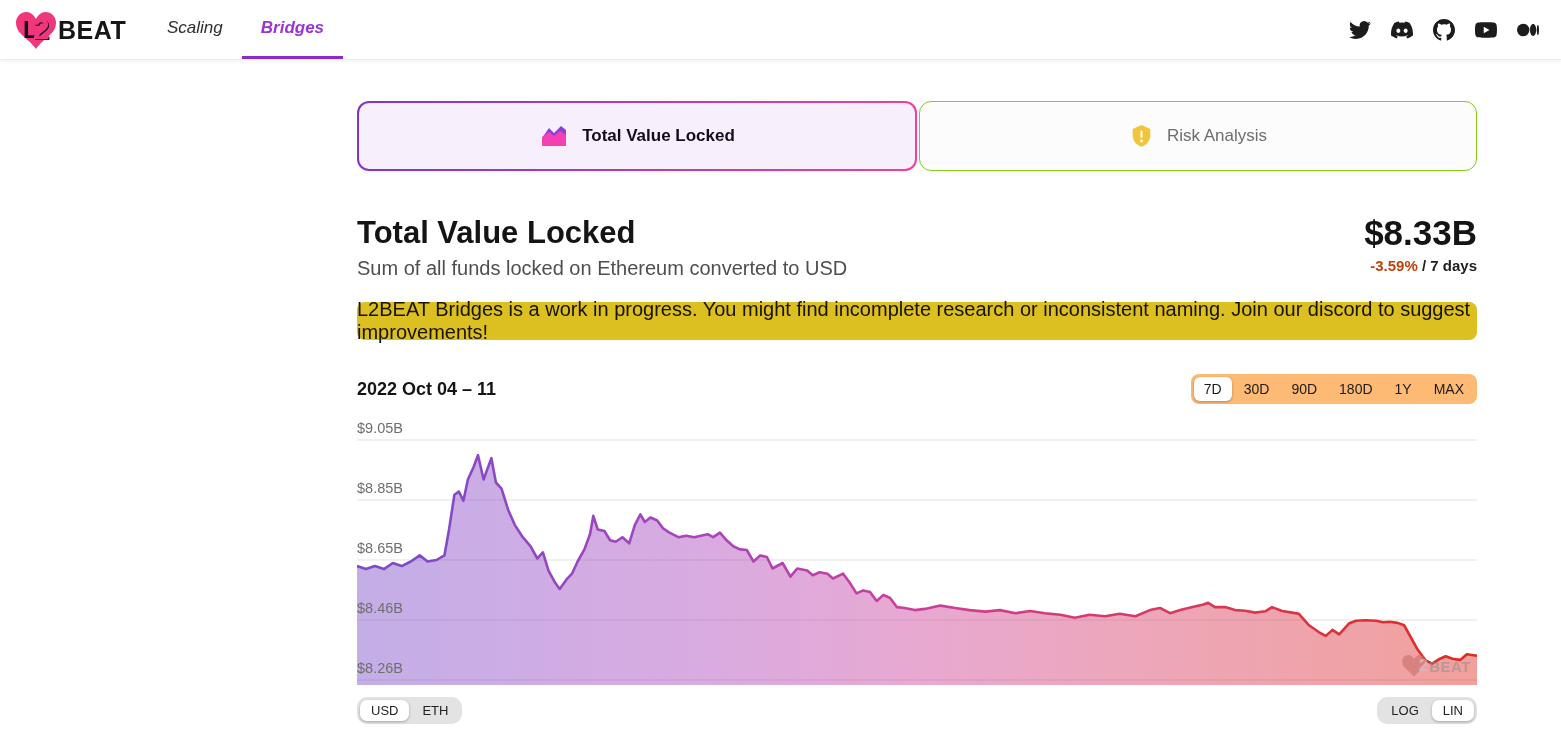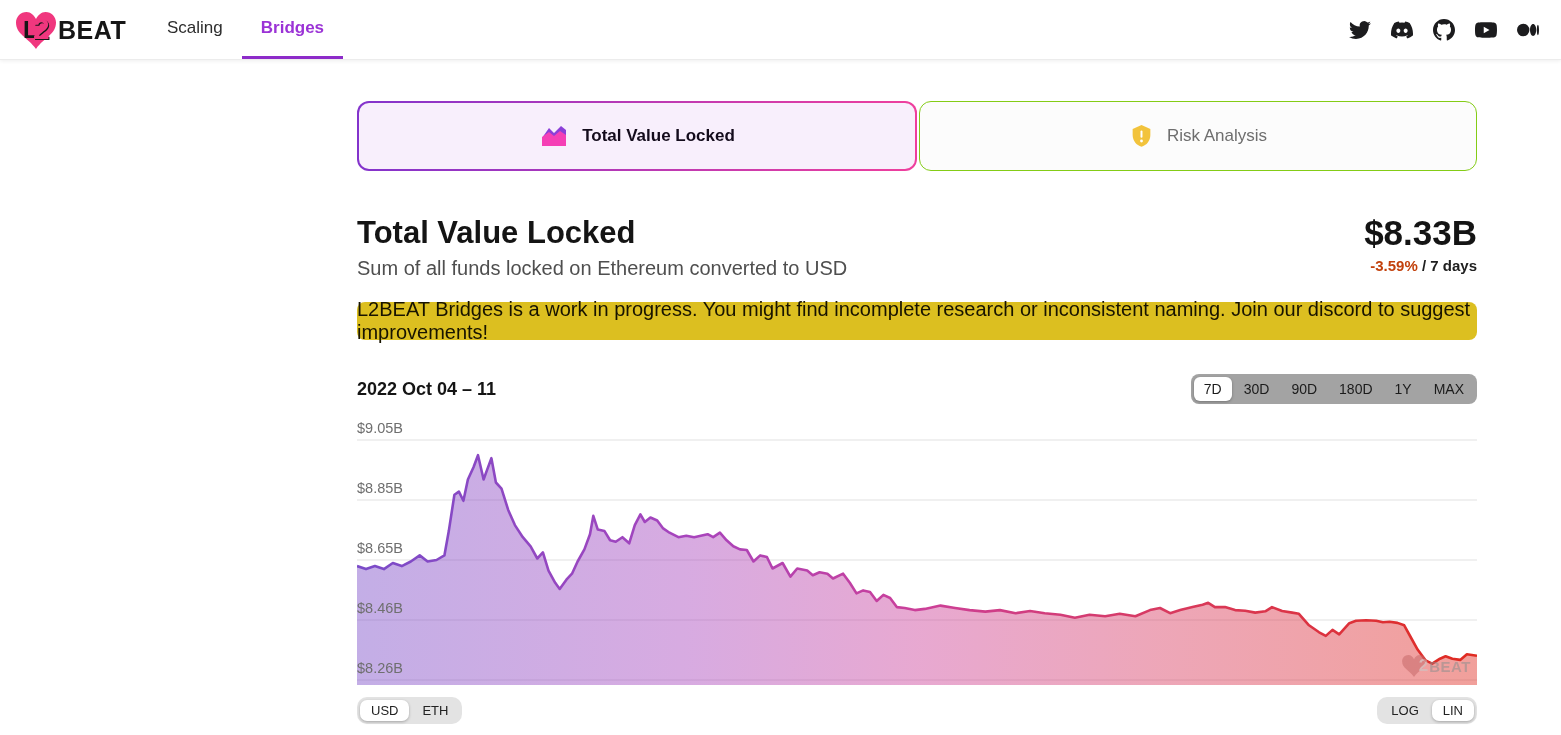--- a/index.html
+++ b/index.html
@@ -10,21 +10,21 @@
   .nav { height:60px; background:#fff; display:flex; align-items:center;
          padding:0 22px 0 14px; border-bottom:1px solid #ececec;
          box-shadow:0 1px 4px rgba(0,0,0,.07); position:relative; z-index:5; }
   .logo { position:relative; width:102px; height:48px; cursor:pointer; flex:0 0 auto; }
   .logo-heart { position:absolute; left:2px; top:6px; }
   .logo-l { position:absolute; left:9px; top:10px; font-size:24px; font-weight:bold; color:#151515; }
   .logo-2 { position:absolute; left:19px; top:6px; font-size:30px; font-weight:bold; color:#f0377e;
             text-shadow:1px 1px 0 #161616; }
   .logo-beat { position:absolute; left:44px; top:10px; font-size:25px; font-weight:bold;
                color:#161616; letter-spacing:.5px; }
-  .nav-tabs { display:flex; height:100%; margin-left:32px; }
+  .nav-tabs { display:flex; height:100%; margin-left:32px;font-style:italic; }
   .nav-tab { display:flex; align-items:center; padding:0 19px; font-size:17px; color:#2d2d2d;
              border-bottom:3px solid transparent; cursor:pointer; }
   .nav-tab.active { color:#9b33d6; border-bottom-color:#8d2bc9; font-weight:bold; }
   .socials { margin-left:auto; display:flex; align-items:center; gap:20px; }
   .social { width:22px; height:22px; cursor:pointer; }
   .social svg { width:22px; height:22px; fill:#1c1c1e; display:block; }
 
   
   .container { width:1120px; margin-left:357px; }
 
@@ -44,21 +44,21 @@
   .tvl-value { font-size:35px; font-weight:bold; color:#141414; text-align:right; line-height:1.05; }
   .tvl-change { margin-top:5px; font-size:15px; font-weight:bold; text-align:right; color:#202020; }
   .tvl-change .neg { color:#c2410c;margin-top:35px; }
 
   .banner { margin-top:22px; height:38px; background:#dcbf20; border-radius:8px;
             display:flex; align-items:center; justify-content:center;
             font-size:20px; color:#181400; }
 
   .chart-header { margin-top:34px; display:flex; justify-content:space-between; align-items:center; }
   .date-range { font-size:18px; font-weight:bold; color:#141414; }
-  .range-picker { background:#a3a3a3; border-radius:8px; padding:3px; display:flex; gap:2px; }
+  .range-picker { background:#fdba74; border-radius:8px; padding:3px; display:flex; gap:2px; }
   .range-btn { padding:4px 10px; font-size:14px; color:#1b1b1b; border-radius:6px; cursor:pointer; }
   .range-btn.active { background:#fff; box-shadow:0 1px 3px rgba(0,0,0,.28); }
 
   .chart-wrap { position:relative; margin-top:13px; width:1120px; height:268px; }
   .chart-wrap svg.chart { display:block; width:1120px; height:268px; }
   .gridline { stroke:#e1e1e1; stroke-width:1; }
   .ytick { font-size:14.5px; fill:#6f6f6f; font-family:"Liberation Sans",sans-serif; }
   .watermark { position:absolute; right:6px; bottom:8px; opacity:.55; display:flex;
                align-items:center; pointer-events:none; }
   .wm-2 { font-size:17px; font-weight:bold; color:#c9c9c9; margin-left:-7px; }

